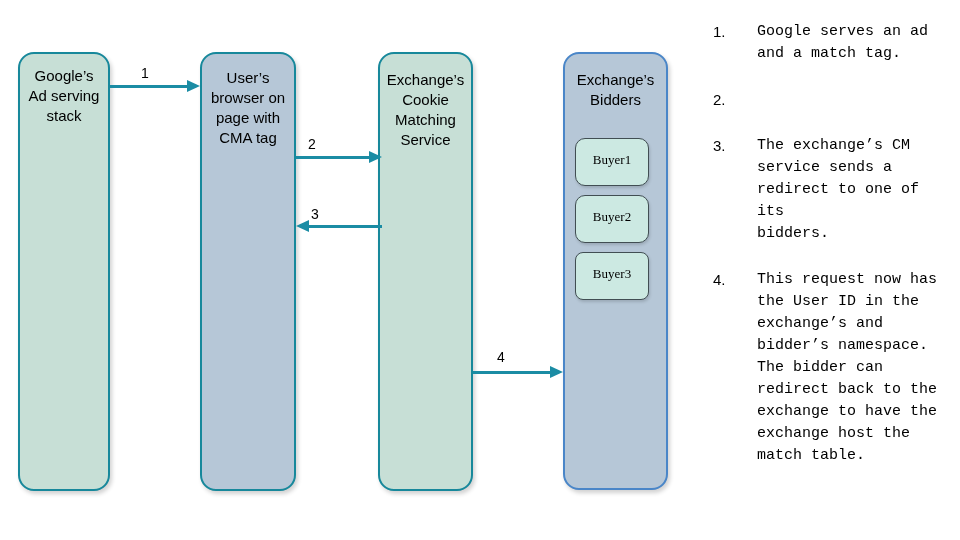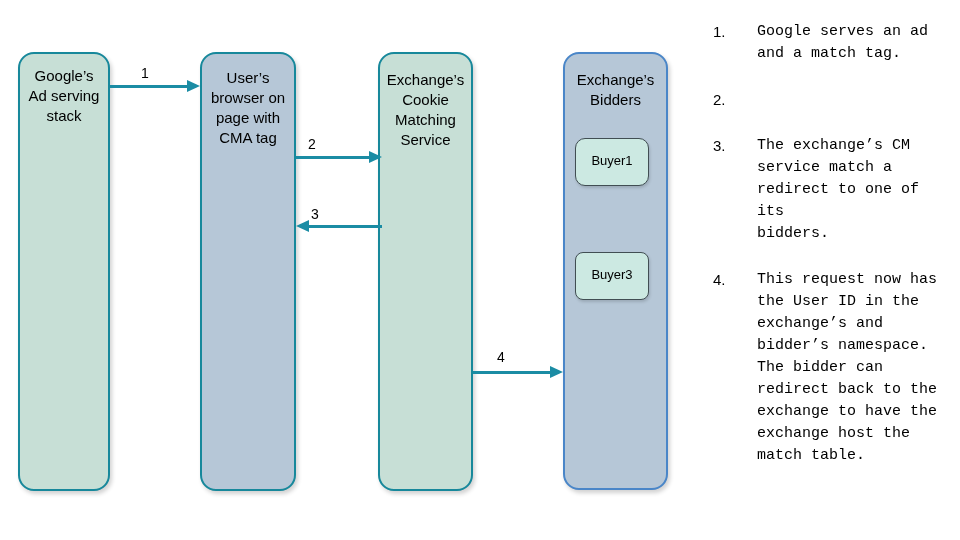--- a/index.html
+++ b/index.html
@@ -48,20 +48,21 @@
     background: var(--buyer_fill, #cce9e2);
     border: 1px solid var(--buyer_border, #414e53);
     border-radius: 10px;
     box-shadow: 1px 2px 3px rgba(0,0,0,0.15);
     display: flex;
     align-items: center;
     justify-content: center;
     padding-bottom: 4px;
     font-size: 13px;
     color: var(--text, #000000);
+    font-family: Liberation Serif, serif;
   }
   #buyer-1 { top: 84px; }
   #buyer-2 { top: 141px; }
   #buyer-3 { top: 198px; border-radius: 8px; }
   #buyer-n { top: 334px; }
   
   .arrow {
     position: absolute;
     height: 3px;
     background: var(--arrow, #1b8ca4);
@@ -142,20 +143,21 @@
     <div class="node-label">Exchange’s
 Cookie
 Matching
 Service</div>
   </div>
 
   <div class="node node-blue node-bidders" id="node-bidders">
     <div class="node-label">Exchange’s
 Bidders</div>
     <div class="buyer" id="buyer-1">Buyer1</div>
+    <div class="buyer" id="buyer-2">Buyer2</div>
     <div class="buyer" id="buyer-3">Buyer3</div>
   </div>
 
   <div class="arrow arrow-right" id="arrow-1"></div>
   <div class="arrow-label" id="arrow-1-label">1</div>
 
   <div class="arrow arrow-right" id="arrow-2"></div>
   <div class="arrow-label" id="arrow-2-label">2</div>
 
   <div class="arrow arrow-left" id="arrow-3"></div>
@@ -169,21 +171,21 @@
       <div class="step-num">1.</div>
       <div class="step-text">Google serves an ad
 and a match tag.</div>
     </div>
     <div class="step">
       <div class="step-num">2.</div>
     </div>
     <div class="step">
       <div class="step-num">3.</div>
       <div class="step-text">The exchange’s CM
-service match a
+service sends a
 redirect to one of its
 bidders.</div>
     </div>
     <div class="step">
       <div class="step-num">4.</div>
       <div class="step-text">This request now has
 the User ID in the
 exchange’s and
 bidder’s namespace.
 The bidder can

